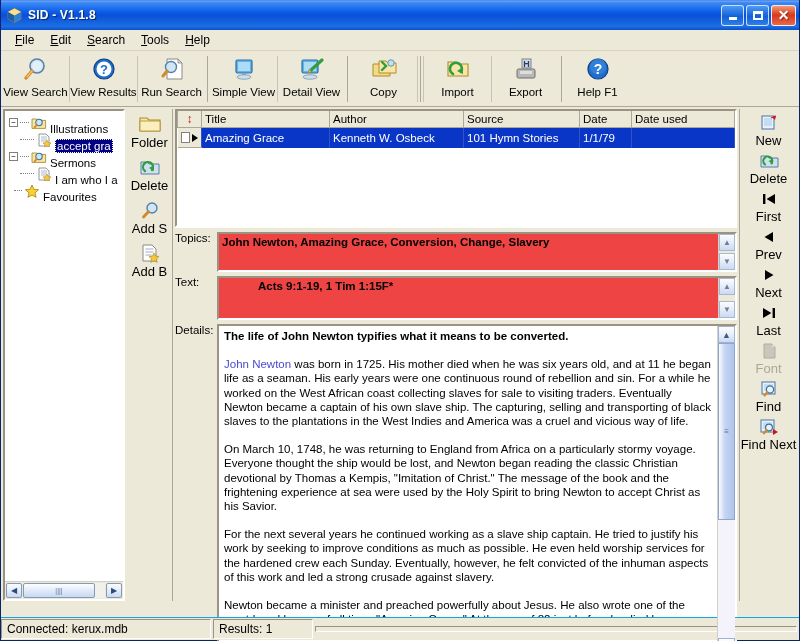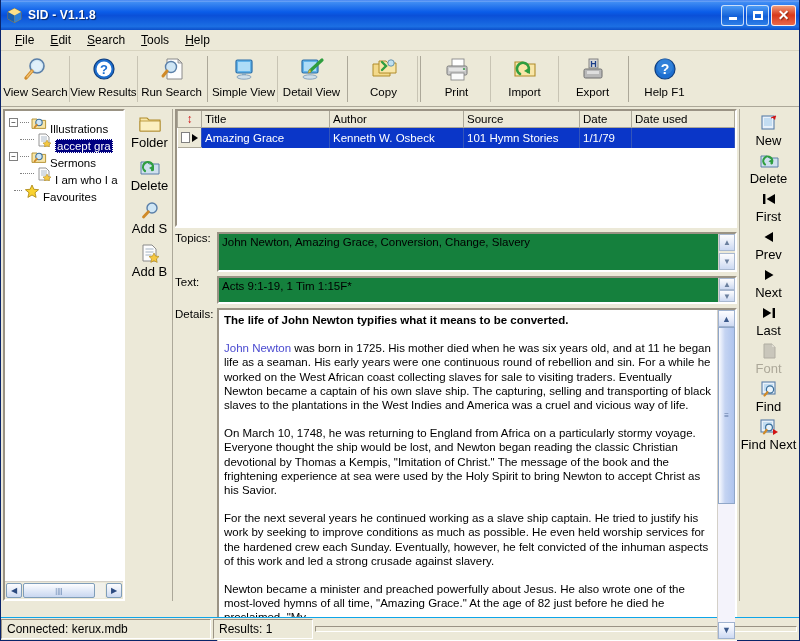--- a/index.html
+++ b/index.html
@@ -195,30 +195,30 @@
     flex:1; display:flex; flex-direction:column; min-height:0;
     background:#ece9d8; padding-top:4px; box-sizing:border-box;
     border-top:1px solid #fff;
   }
   .field-row { display:flex; align-items:flex-start; margin-bottom:4px; }
   .field-label {
     width: 42px; text-align:center; font-size:11.5px; color:#000;
     flex:none; padding-right:18px; box-sizing:border-box;
   }
   .field-box {
-    flex:1; min-width:0; position:relative; background:#15803d;
+    flex:1; min-width:0; position:relative; background:#ef4444;
     border:2px solid; border-color:#9a9384 #fff #fff #9a9384;
-    box-sizing:border-box; display:flex;
+    box-sizing:border-box; display:flex;font-weight:bold;
   }
   .field-text {
     flex:1; padding:2px 3px; font-size:11.5px; color:#000;
     overflow:hidden; box-sizing:border-box;
   }
   .topics-box { height:40px; }
-  .text-box { height:28px; }
+  .text-box { height:44px;padding-left:36px; }
   .mini-scroll {
     width:16px; flex:none; display:flex; flex-direction:column;
     justify-content:space-between; background:#ece9d8;
     border-left:1px solid #d4d0c8;
   }
   .ms-btn {
     height:17px; background: linear-gradient(180deg,#fcfcfe,#e6ecf8 50%,#ccd9f2);
     border:1px solid #a8b8d0; box-sizing:border-box;
     display:flex; align-items:center; justify-content:center;
     font-size:8px; color:#6a7f9e; cursor:pointer;
@@ -397,32 +397,20 @@
           <path d="M13 6 l4 4 l-4 4" fill="none" stroke="#2f9e3f" stroke-width="2.4" stroke-linecap="round"></path>
           <circle cx="22" cy="7" r="3.2" fill="#bfe0f0" stroke="#5a8aa8" stroke-width="0.9"></circle>
         </svg>
       </div>
       <div class="tb-lbl">Copy</div>
     </div>
     <div class="tb-div"></div>
 
     <div class="tb-sep"></div>
 
-    <div class="tb-btn">
-      <div class="tb-ico">
-        <svg class="ico-svg" width="30" height="28" viewBox="0 0 30 28">
-          <rect x="10" y="3" width="12" height="8" fill="#fff" stroke="#888" stroke-width="0.9"></rect>
-          <rect x="5" y="10" width="20" height="9" rx="1.5" fill="#c9c9c9" stroke="#7a7a7a" stroke-width="1"></rect>
-          <rect x="7" y="12" width="16" height="3" fill="#e4e4e4"></rect>
-          <rect x="9" y="17" width="13" height="7" fill="#fafafa" stroke="#8a8a8a" stroke-width="0.9"></rect>
-          <circle cx="22" cy="13" r="1.1" fill="#3a9a4a"></circle>
-        </svg>
-      </div>
-      <div class="tb-lbl">Print</div>
-    </div>
     <div class="tb-div"></div>
 
     <div class="tb-btn">
       <div class="tb-ico">
         <svg class="ico-svg" width="30" height="28" viewBox="0 0 30 28">
           <path d="M5 6 h8 l2 2 h10 v12 h-20 z" fill="#f8e6a8" stroke="#b08c2a" stroke-width="1.1"></path>
           <path d="M10 18 a6 6 0 1 1 8 -2" fill="none" stroke="#2f9e3f" stroke-width="2.6" stroke-linecap="round"></path>
           <polygon points="20,11 20,18 14,15" fill="#2f9e3f"></polygon>
         </svg>
       </div>

